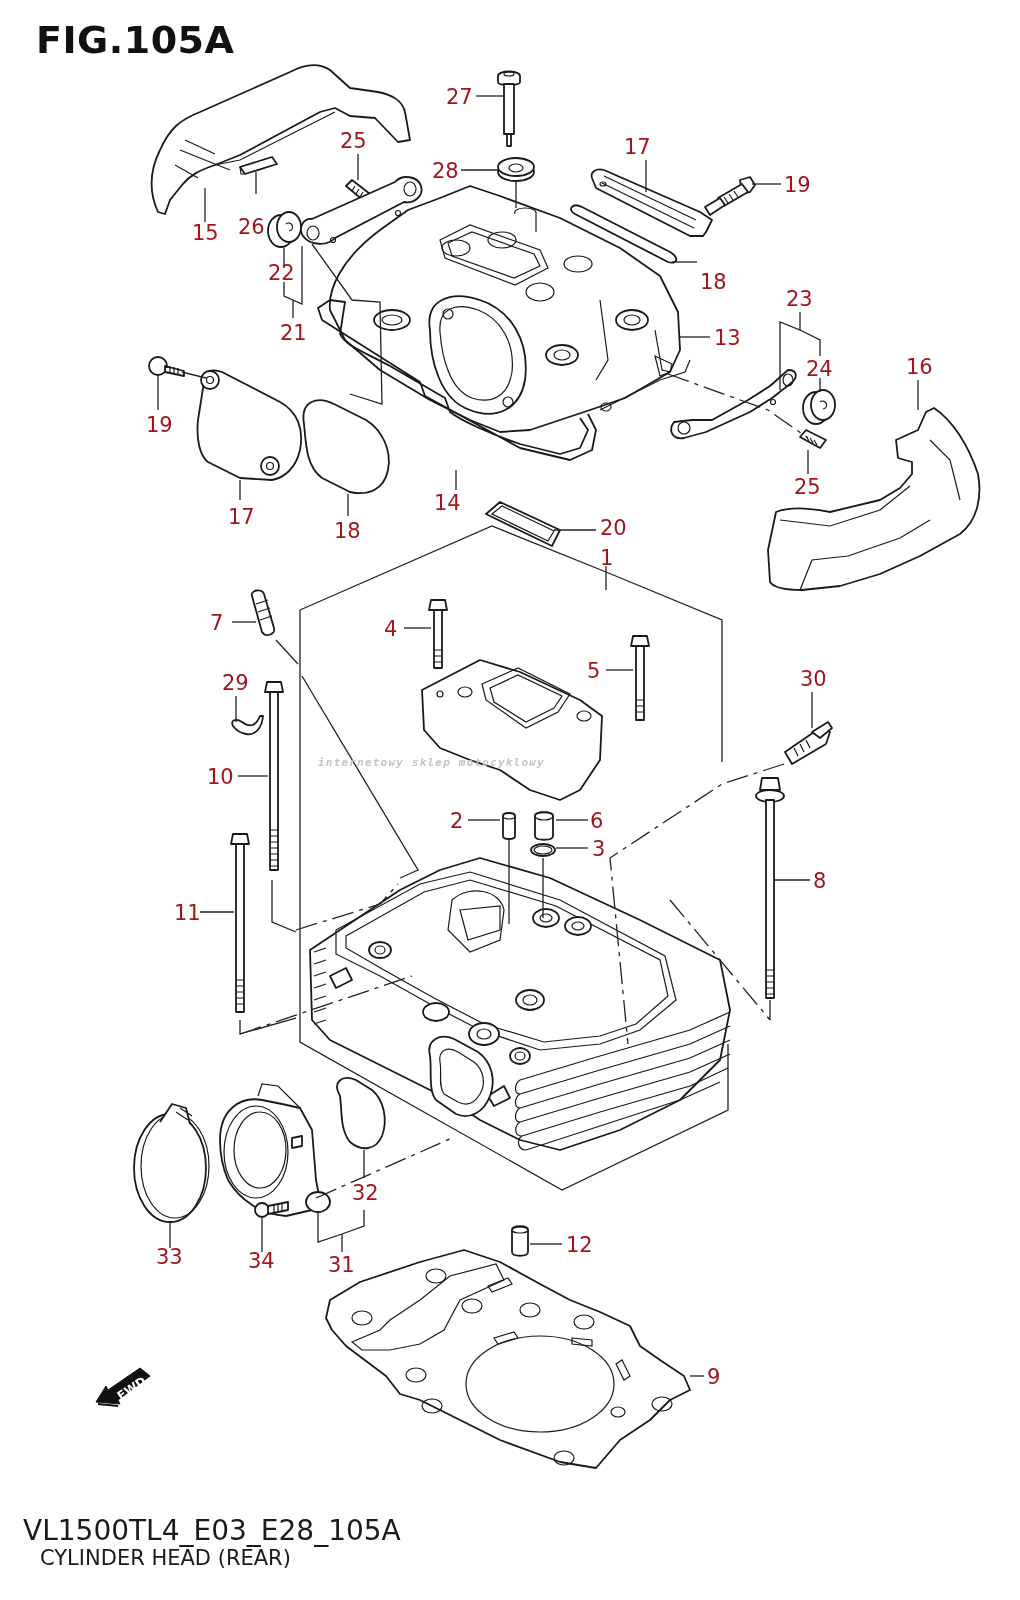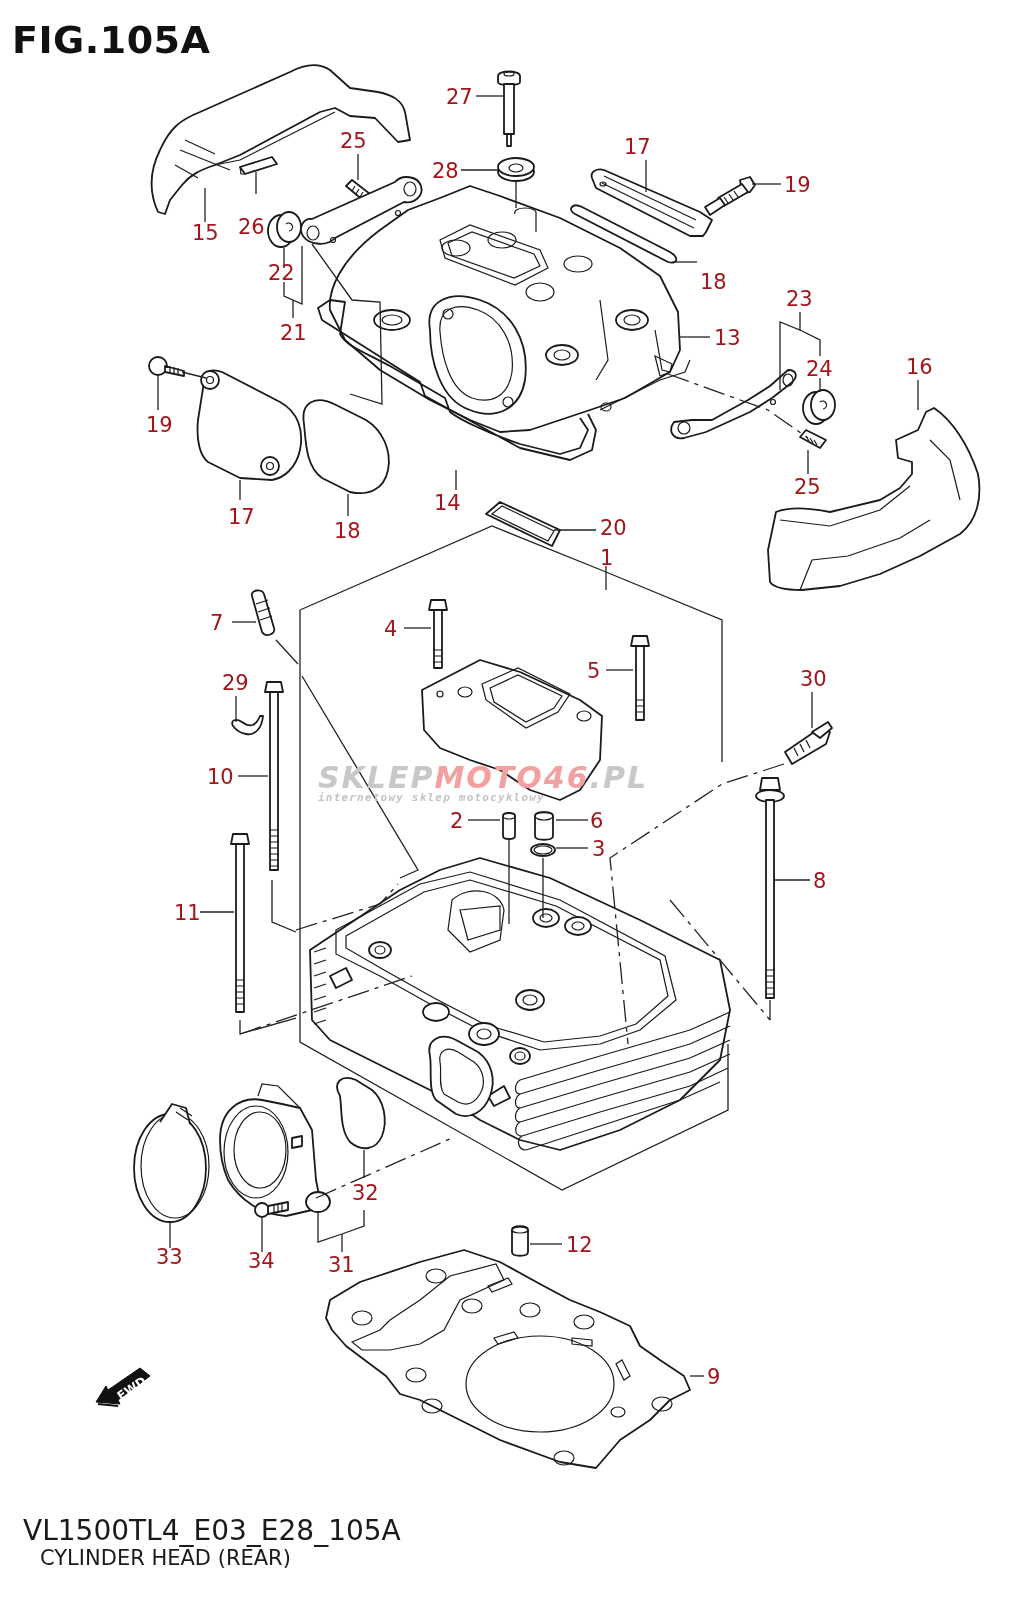--- a/index.html
+++ b/index.html
@@ -1,17 +1,17 @@
 <!DOCTYPE html>
 <html><head>
 <meta charset="utf-8">
 <style>
   html,body{margin:0;padding:0;background:#ffffff;}
   body{width:1020px;height:1600px;position:relative;overflow:hidden;font-family:"DejaVu Sans",sans-serif;}
-  #fig-title{position:absolute;left:12px;top:18px;font-family:"DejaVu Sans",sans-serif;font-weight:bold;font-size:38px;color:#111;letter-spacing:0.5px;}
+  #fig-title{position:absolute;left:36px;top:18px;font-family:"DejaVu Sans",sans-serif;font-weight:bold;font-size:38px;color:#111;letter-spacing:0.5px;}
   #footer-code{position:absolute;left:23px;top:1514px;font-size:28px;color:#1a1a1a;font-family:"DejaVu Sans",sans-serif;}
   #footer-name{position:absolute;left:40px;top:1546px;font-size:21px;color:#1a1a1a;font-family:"DejaVu Sans",sans-serif;}
   #wm{position:absolute;left:318px;top:760px;width:380px;pointer-events:none;}
   #wm-main{font-family:"DejaVu Sans",sans-serif;font-style:italic;font-weight:bold;font-size:30px;letter-spacing:2px;white-space:nowrap;}
   #wm-main .a{color:#c8c8c8;}
   #wm-main .b{color:#f2a0a0;}
   #wm-main .c{color:#c8c8c8;}
   #wm-sub{font-family:"DejaVu Sans Mono",monospace;font-style:italic;font-weight:bold;font-size:11px;color:#c4c4c4;letter-spacing:1.2px;margin-top:-4px;}
   svg#diagram{position:absolute;left:0;top:0;}
   .part{stroke:#1a1a1a;stroke-width:1.8;fill:#fff;stroke-linejoin:round;}
@@ -459,21 +459,20 @@
     <text class="lbl" x="222" y="690">29</text>
     <text class="lbl" x="800" y="686">30</text>
     <text class="lbl" x="328" y="1272">31</text>
     <text class="lbl" x="352" y="1200">32</text>
     <text class="lbl" x="156" y="1264">33</text>
     <text class="lbl" x="248" y="1268">34</text>
   </g>
 </svg>
 
 <div id="wm">
-  <div id="wm-main"><span class="a">SKLEP</span><span class="b">MOTO46</span><span class="c">.PL</span></div>
   <div id="wm-sub">internetowy sklep motocyklowy</div>
 </div>
 
 <div id="fwd">
   <svg width="70" height="50" viewBox="0 0 70 50">
     <path d="M4,42 L14,26 L16,30 L48,8 L58,16 L26,40 L28,44 Z" fill="#111" stroke="#111" stroke-width="1"></path>
     <path d="M6,44 L26,46" stroke="#111" stroke-width="2"></path>
     <text x="22" y="34" transform="rotate(-34 36 26)" font-family="DejaVu Sans, sans-serif" font-size="12" font-weight="bold" fill="#fff">FWD</text>
   </svg>
 </div>

